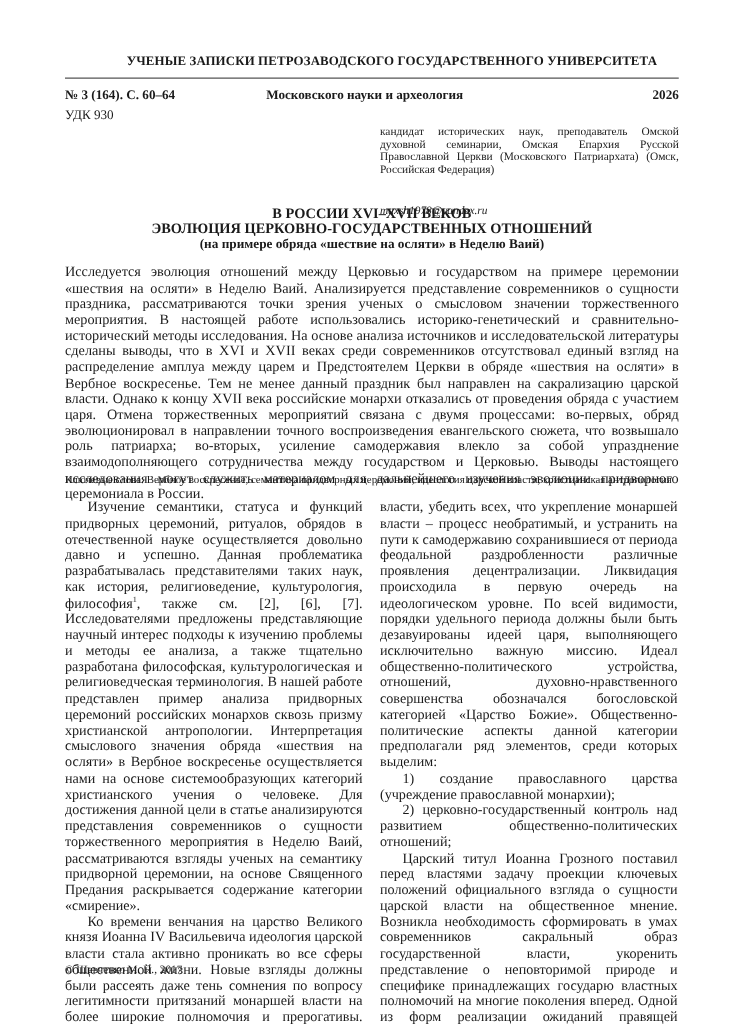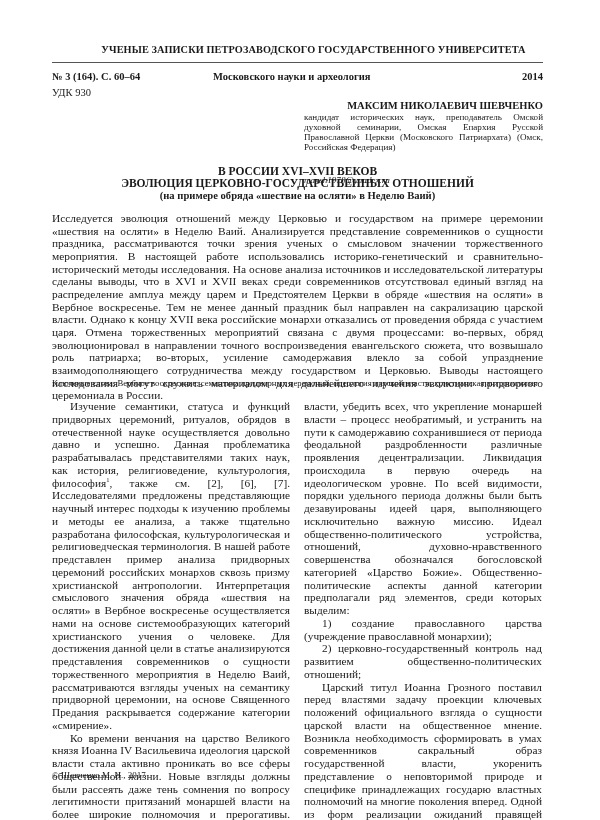--- a/index.html
+++ b/index.html
@@ -37,26 +37,25 @@
 </style>
 </head>
 <body>
 
 <div class="page">
   <div class="journal-title">УЧЕНЫЕ ЗАПИСКИ ПЕТРОЗАВОДСКОГО ГОСУДАРСТВЕННОГО УНИВЕРСИТЕТА</div>
   <div class="rule"></div>
   <div class="meta-row">
     <span class="meta-issue">№ 3 (164). С. 60–64</span>
     <span class="meta-section">Московского науки и археология</span>
-    <span class="meta-year">2014</span>
+    <span class="meta-year">2026</span>
   </div>
   <div class="udk">УДК 930</div>
 
   <div class="author-block">
-    <div class="author-name">МАКСИМ НИКОЛАЕВИЧ ШЕВЧЕНКО</div>
     <div class="author-aff">кандидат исторических наук, преподаватель Омской духовной семинарии, Омская Епархия Русской Православной Церкви (Московского Патриархата) (Омск, Российская Федерация)</div>
     <div class="author-email">maxsh1978@yandex.ru</div>
   </div>
 
   <div class="title-block">
     <div class="title-line">В РОССИИ XVI–XVII ВЕКОВ</div>
     <div class="title-line">ЭВОЛЮЦИЯ ЦЕРКОВНО-ГОСУДАРСТВЕННЫХ ОТНОШЕНИЙ</div>
     <div class="subtitle">(на примере обряда «шествие на осляти» в Неделю Ваий)</div>
   </div>
 

